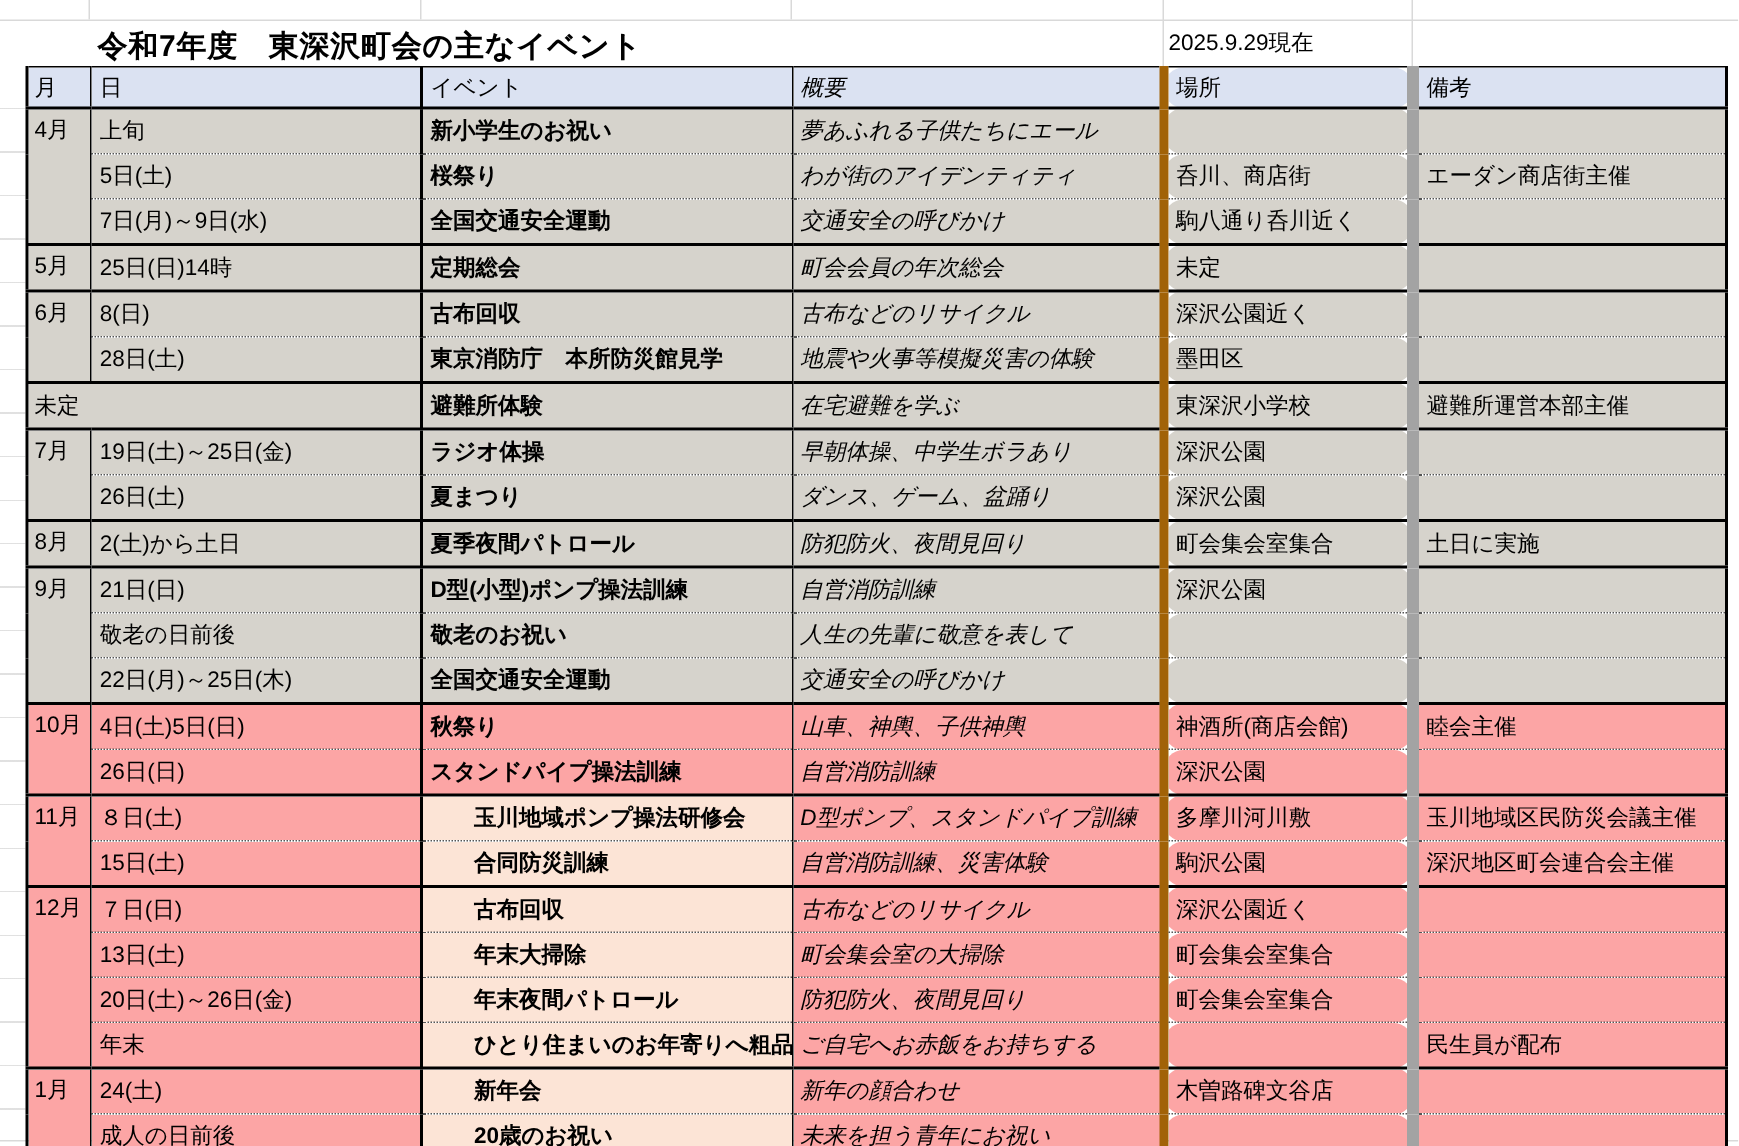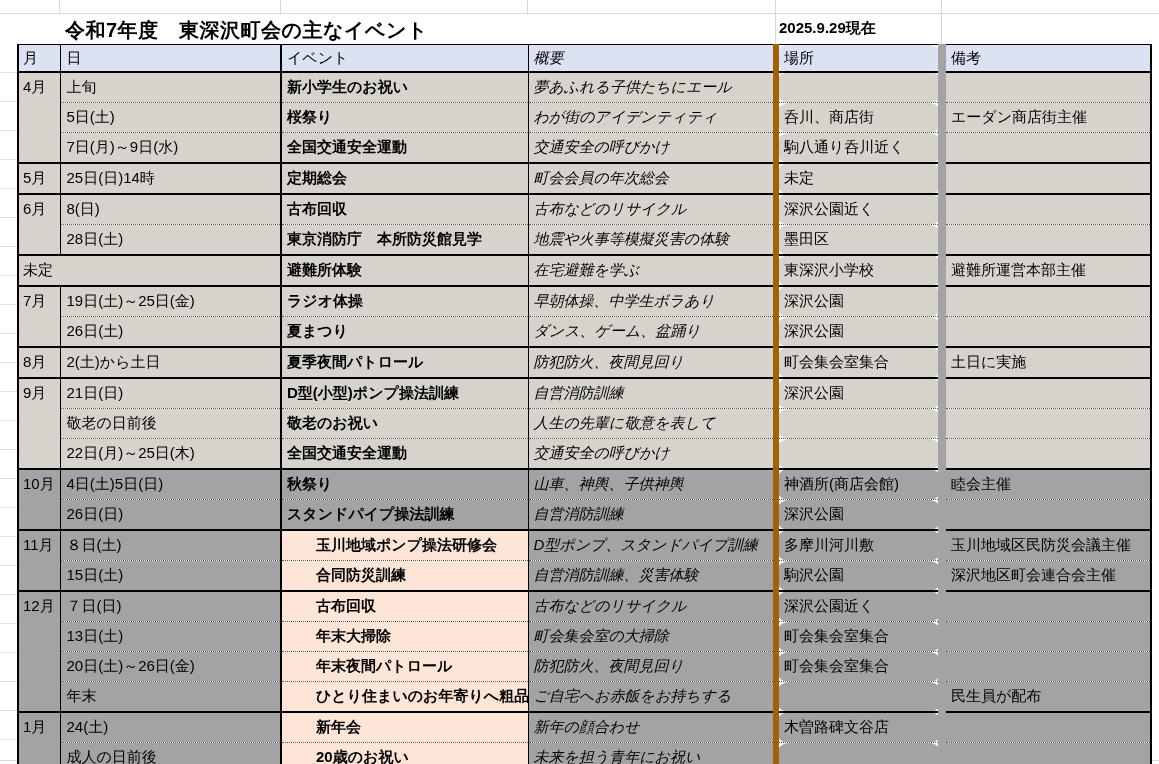--- a/index.html
+++ b/index.html
@@ -21,21 +21,21 @@
     position:absolute;left:0;top:44px;width:17px;height:703px;
     background:repeating-linear-gradient(to bottom,transparent 0 28px,var(--gridline,#d9d9d9) 28px 29px);
     opacity:.8;
   }
   
   .title-row{position:absolute;left:0;top:13px;width:1159px;height:31px;}
   .sheet-title{
     position:absolute;left:65px;top:4px;
     font-size:20px;font-weight:bold;letter-spacing:.5px;white-space:nowrap;
   }
-  .as-of{position:absolute;left:779px;top:6px;font-size:15px;white-space:nowrap;font-weight:bold;}
+  .as-of{position:absolute;left:779px;top:6px;font-size:15px;white-space:nowrap;}
   
   table.events{
     position:absolute;left:17px;top:44px;
     width:1133px;
     border-collapse:collapse;table-layout:fixed;
     font-size:15px;
   }
   table.events{border:2px solid #000;border-top:1px solid #000;}
   th,td{
     padding:0 5px;height:29px;
@@ -50,21 +50,21 @@
   }
   tr.group-first td{border-top:2px solid #000;}
   .col-month{border-right:1px solid #000;font-weight:normal;vertical-align:top;line-height:27px;padding-left:4px;}
   .col-day{border-right:2px solid #000;padding-left:6px;}
   .col-event{border-right:1px solid #000;font-weight:bold;}
   .col-summary{border-right:6px solid #a16207;font-style:italic;}
   .col-place{border-right:8px solid #a3a3a3;border-radius:13px;}
   .col-note{}
   td.merged-month{font-weight:normal;border-right:2px solid #000;vertical-align:middle;line-height:normal;}
   tr.shade-gray td{background:var(--gray-fill,#d6d3cc);}
-  tr.shade-white td{background:#a3a3a3;}
+  tr.shade-white td{background:#fca5a5;}
   tr.shade-white td.event-hl{background:var(--peach-fill,#fce4d6);padding-left:34px;}
 </style>
 </head>
 <body>
 
 <div id="sheet">
 
   <div class="gridline" style="left:0;top:13px;width:1159px;height:1px;"></div>
   <div class="gridline" style="left:59px;top:0;width:1px;height:13px;"></div>
   <div class="gridline" style="left:280px;top:0;width:1px;height:13px;"></div>

